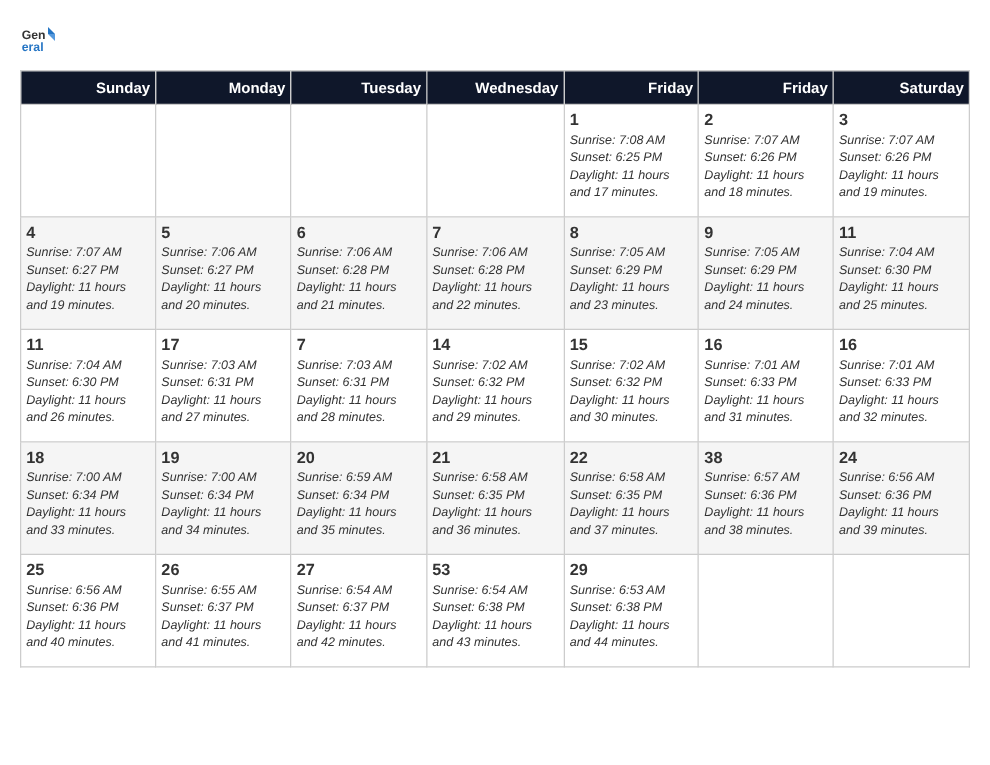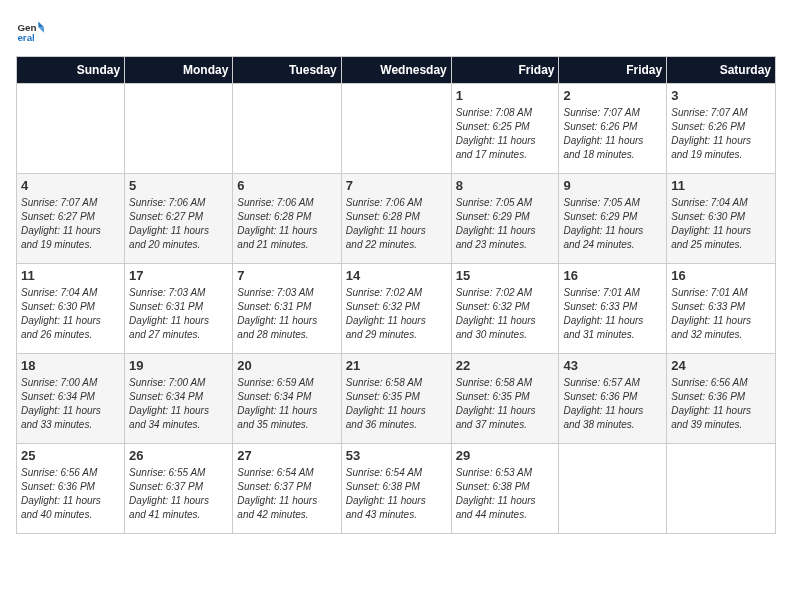--- a/index.html
+++ b/index.html
@@ -212,21 +212,21 @@
         </td>
         <td>
           <div class="day-num">21</div>
           <div class="day-info">Sunrise: 6:58 AM<br>Sunset: 6:35 PM<br>Daylight: 11 hours<br>and 36 minutes.</div>
         </td>
         <td>
           <div class="day-num">22</div>
           <div class="day-info">Sunrise: 6:58 AM<br>Sunset: 6:35 PM<br>Daylight: 11 hours<br>and 37 minutes.</div>
         </td>
         <td>
-          <div class="day-num">43</div>
+          <div class="day-num">38</div>
           <div class="day-info">Sunrise: 6:57 AM<br>Sunset: 6:36 PM<br>Daylight: 11 hours<br>and 38 minutes.</div>
         </td>
         <td>
           <div class="day-num">24</div>
           <div class="day-info">Sunrise: 6:56 AM<br>Sunset: 6:36 PM<br>Daylight: 11 hours<br>and 39 minutes.</div>
         </td>
       </tr>
       <tr>
         <td>
           <div class="day-num">25</div>

